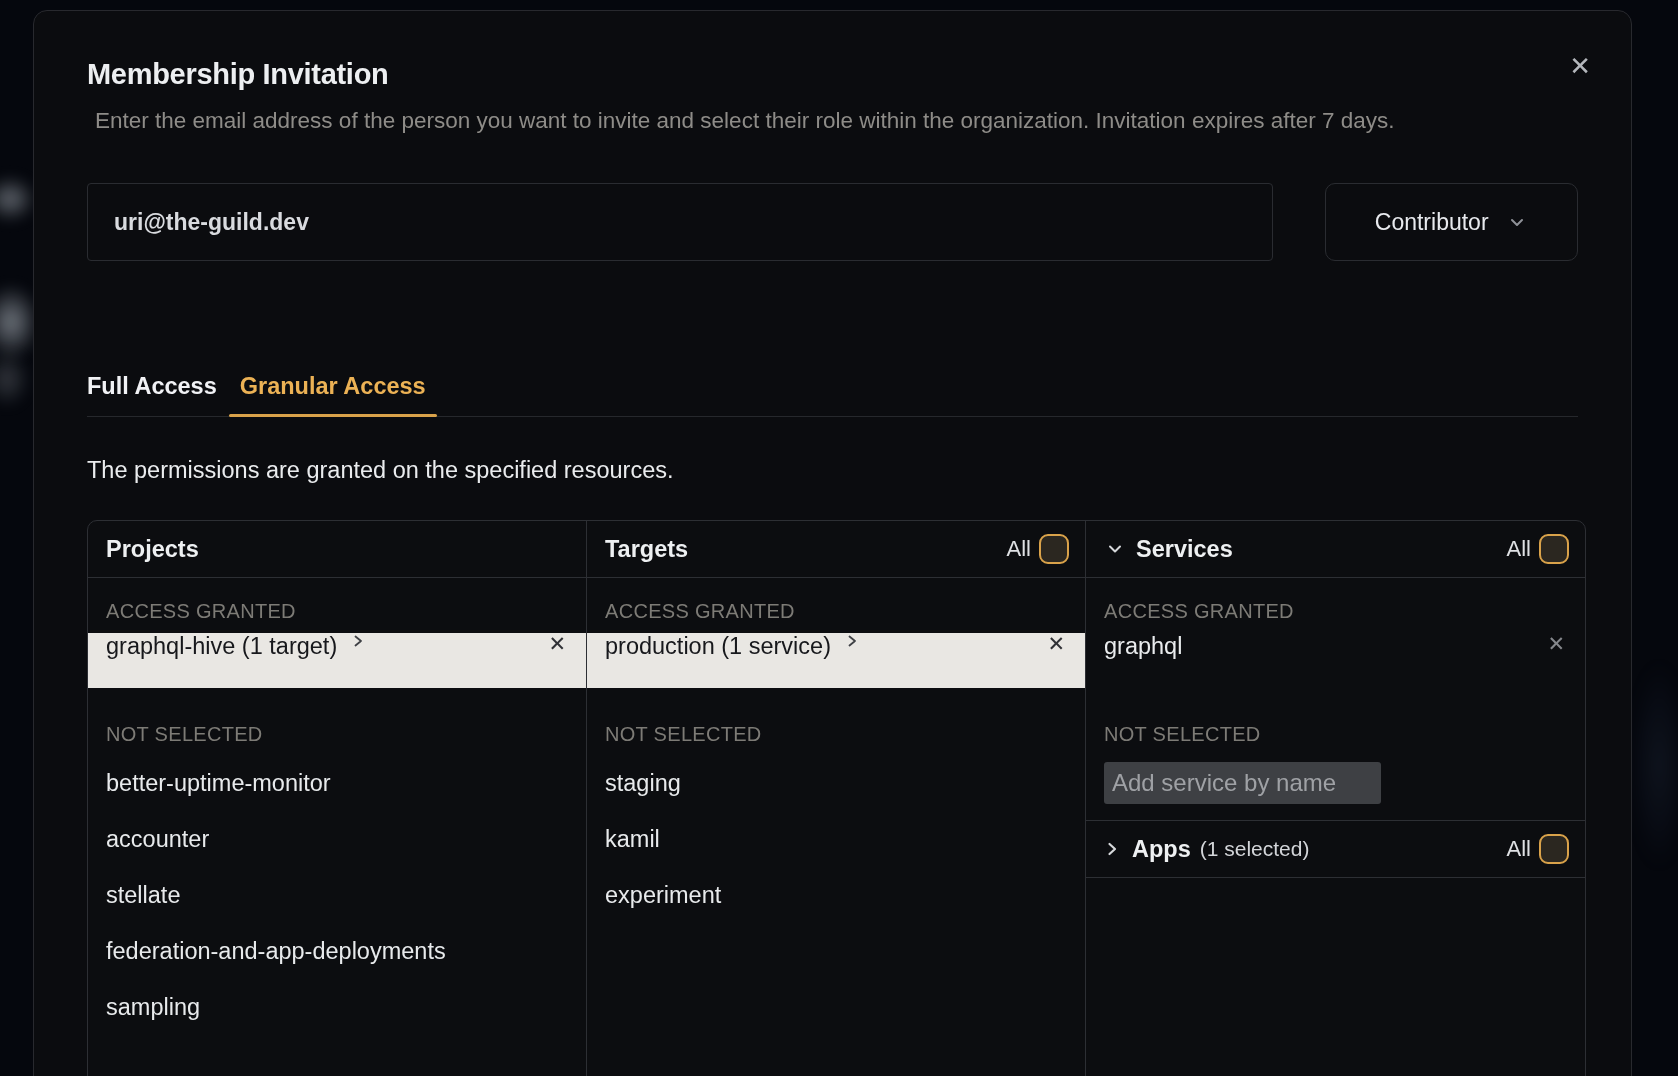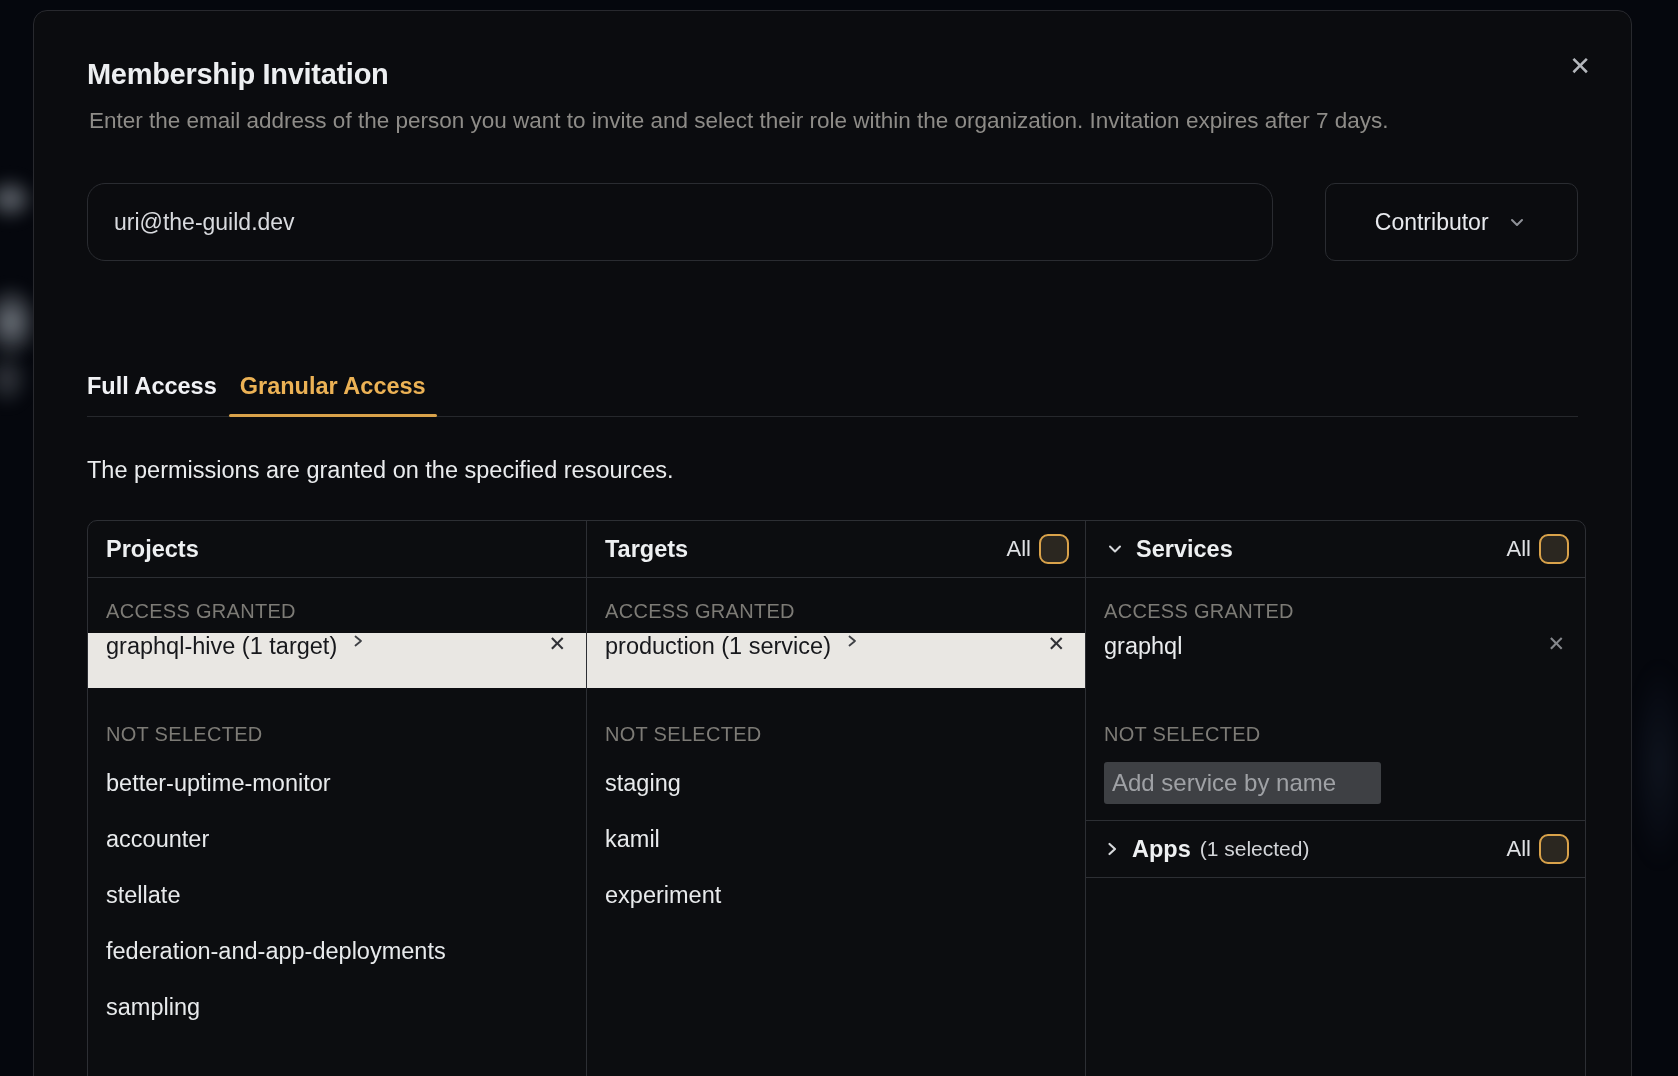--- a/index.html
+++ b/index.html
@@ -18,27 +18,27 @@
   .modal{
     position:absolute;left:33px;top:10px;width:1599px;height:1210px;
     box-sizing:border-box;background:#0b0c0f;border:1px solid #28292e;border-radius:14px;
     padding:0 53px;
   }
   .close{
     position:absolute;top:38px;right:34px;background:none;border:none;cursor:pointer;
     color:#b4b7bc;font-size:26px;line-height:26px;padding:4px 6px;font-family:inherit;
   }
   .title{margin:47px 0 0;font-size:29px;font-weight:700;color:#edeff1;letter-spacing:-.3px}
-  .desc{margin:11px 2px 0;font-size:22.5px;line-height:37px;color:#8e8c88}
+  .desc{margin:11px 8px 0;font-size:22.5px;line-height:37px;color:#8e8c88}
 
   .form-row{display:flex;margin-top:44px;gap:52px}
   .email{
     width:1188px;height:78px;box-sizing:border-box;background:transparent;
-    border:1px solid #2a2c31;border-radius:18px;color:#d9dbdf;font-size:23px;
-    padding:0 26px;font-family:inherit;outline:none;
+    border:1px solid #2a2c31;border-radius:4px;color:#d9dbdf;font-size:23px;
+    padding:0 26px;font-family:inherit;outline:none;font-weight:bold;
   }
   .role{
     width:253px;height:78px;box-sizing:border-box;display:flex;align-items:center;justify-content:center;gap:16px;
     background:transparent;border:1px solid #2a2c31;border-radius:10px;color:#e8eaee;font-size:23px;
     font-family:inherit;cursor:pointer;
   }
 
   .tabs{display:flex;margin-top:111px;border-bottom:1px solid #26282c}
   .tab{position:relative;padding:0 11px 16px;font-size:23.5px;font-weight:700;color:#f1f2f5;line-height:28px;cursor:pointer}
   .tab:first-child{padding-left:0;margin-right:1px}

